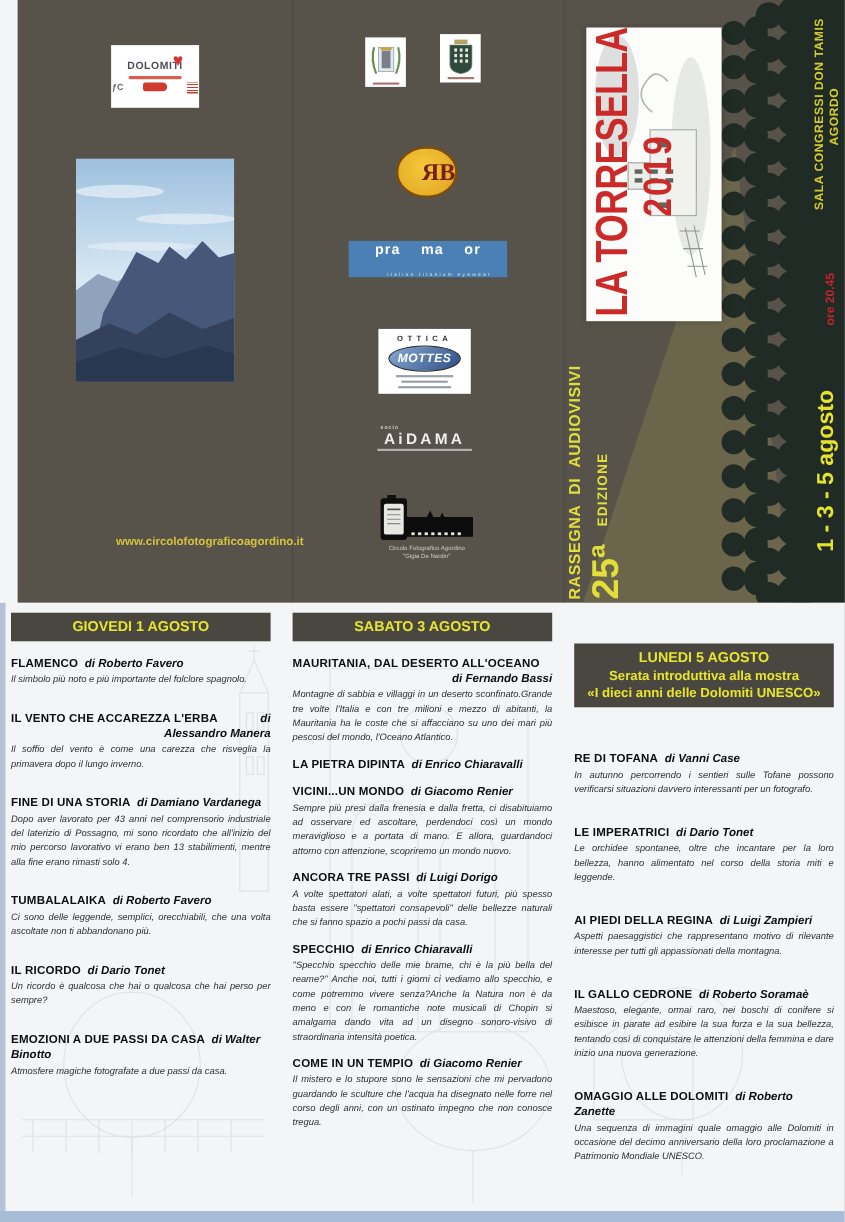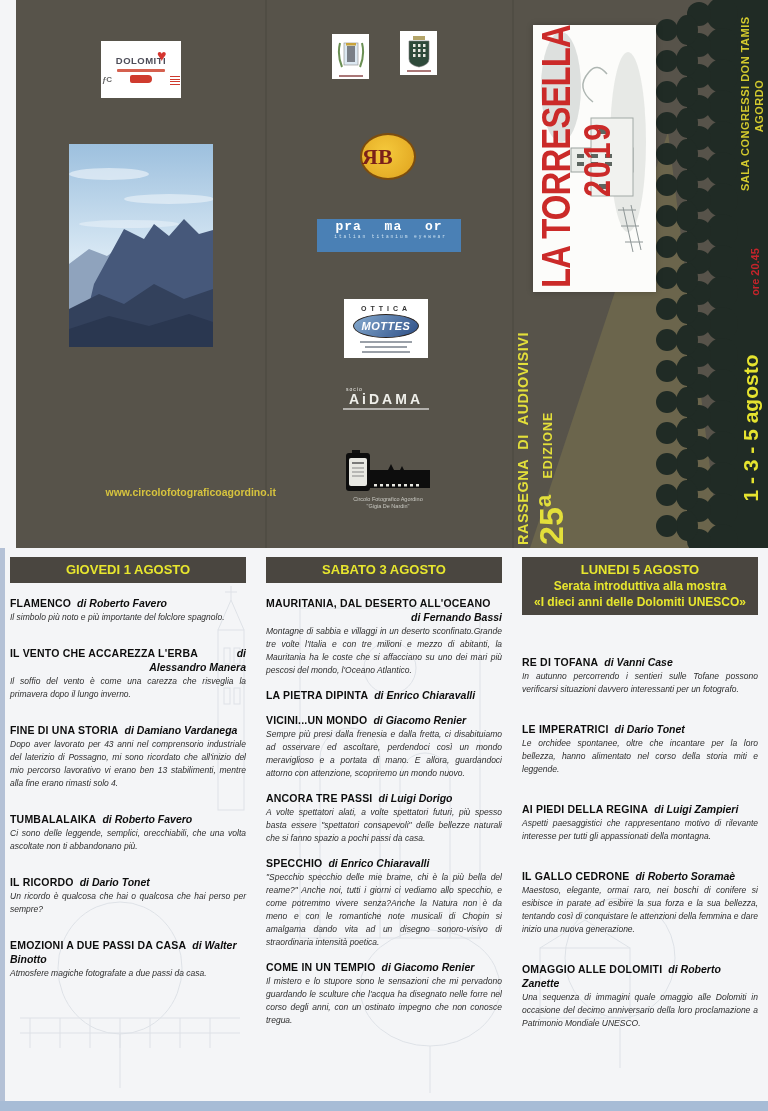--- a/index.html
+++ b/index.html
@@ -51,25 +51,25 @@
 
   .crest-card{position:absolute;background:#fff;display:flex;flex-direction:column;align-items:center;justify-content:center;}
   .crest1{left:316px;top:34px;width:37px;height:45px;}
   .crest2{left:384px;top:31px;width:37px;height:44px;}
   .crest-caption{width:24px;height:2px;background:#a77;margin-top:2px;}
 
   .photo{position:absolute;left:53px;top:144px;width:144px;height:203px;}
 
   .rb-logo{position:absolute;left:344px;top:133px;width:52px;height:43px;border-radius:50%;
            background:radial-gradient(circle at 45% 40%,#f5c93c,#dfa21d);border:2px solid #7c4d0f;
-           display:flex;align-items:center;justify-content:flex-start;
+           display:flex;align-items:center;justify-content:flex-end;
            font-family:"Liberation Serif",serif;font-weight:bold;font-size:22px;color:#7a201a;}
 
   .pramaor{position:absolute;left:301px;top:219px;width:144px;height:33px;background:#4a80b5;
-           display:flex;flex-direction:column;align-items:center;justify-content:flex-start;color:#fff;font-family:Liberation Mono, monospace;}
+           display:flex;flex-direction:column;align-items:center;justify-content:space-between;color:#fff;}
   .pramaor .nm{font-size:13px;letter-spacing:1px;word-spacing:14px;font-weight:bold;}
   .pramaor .tg{font-size:4.5px;letter-spacing:2px;color:#cfe3f2;align-self:flex-end;margin-right:14px;}
 
   .ottica{position:absolute;left:328px;top:299px;width:84px;height:59px;background:#fff;
           display:flex;flex-direction:column;align-items:center;justify-content:center;gap:2px;}
   .ottica .arc{font-size:7px;font-weight:bold;color:#333;letter-spacing:4px;}
   .ottica .oval{width:64px;height:22px;border-radius:50%;border:1.5px solid #2b2420;
                 background:linear-gradient(135deg,#86abd0,#2d4e86);display:flex;align-items:center;justify-content:center;
                 color:#fff;font-style:italic;font-weight:bold;font-size:11px;letter-spacing:.5px;}
   .addr{width:52px;height:2px;background:#9aa0a8;margin-top:1px;}
@@ -89,21 +89,21 @@
   .club-site{position:absolute;left:8px;top:486px;width:252px;text-align:right;color:#d6c33e;
              font-size:10.5px;font-weight:bold;}
 
   
   .program{position:absolute;left:0;top:548px;width:768px;height:563px;background:#f4f5f7;}
   .edge-left{position:absolute;left:0;top:0;width:5px;height:563px;background:#b4c1d6;}
   .footer-bar{position:absolute;left:0;top:553px;width:768px;height:10px;background:#a7bcd6;}
   .sketch{position:absolute;left:0;top:0;opacity:.55;}
 
   .prog-col{position:absolute;top:9px;width:236px;}
-  .col1{left:10px;} .col2{left:266px;} .col3{left:522px;}
+  .col1{left:10px;} .col2{left:266px;} .col3{left:522px;margin-top:28px;}
   .col-header{background:#4a4640;color:#e7e62e;font-weight:bold;text-align:center;
               padding:5px 2px;font-size:13px;line-height:16px;}
   .col-header .sub{font-size:12px;}
   .events{padding-top:13px;}
   .col3 .events{padding-top:40px;}
   .event{margin-bottom:22px;}
   .col2 .event{margin-bottom:11px;}
   .col3 .event{margin-bottom:26px;}
   .ev-head{font-size:10.5px;line-height:14px;color:#0d0d0d;}
   .ev-title{font-weight:bold;letter-spacing:.2px;}

